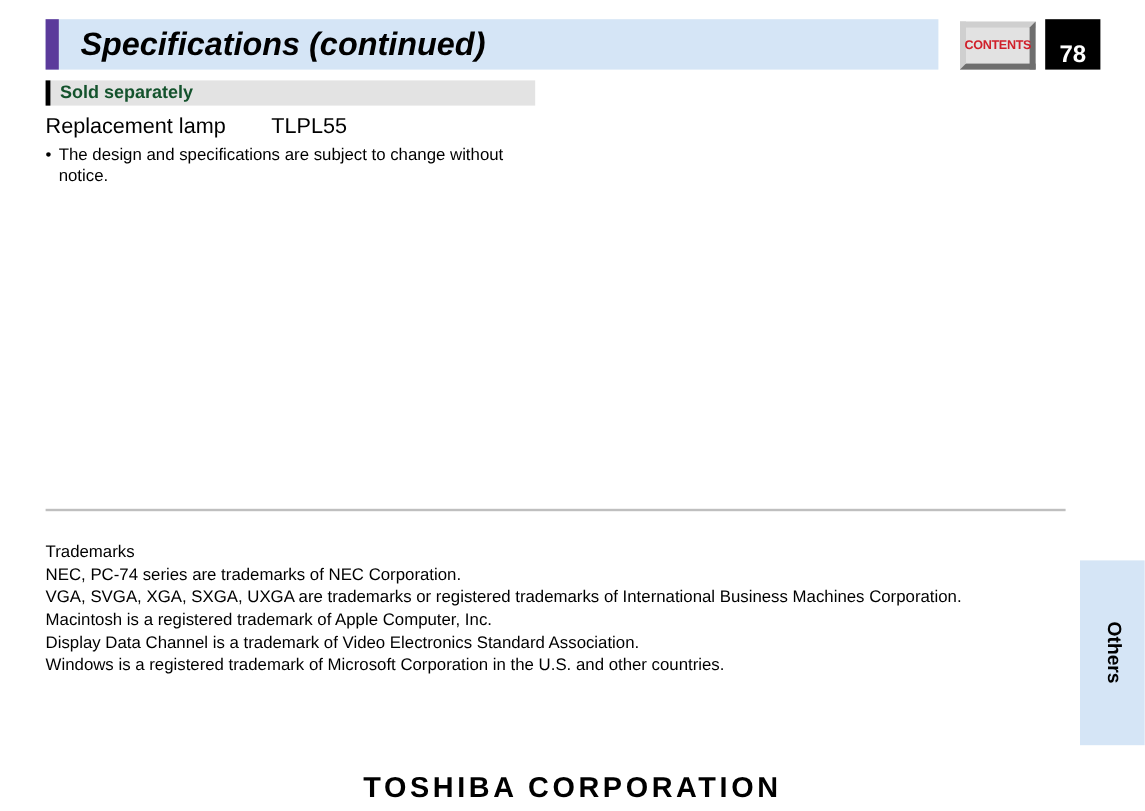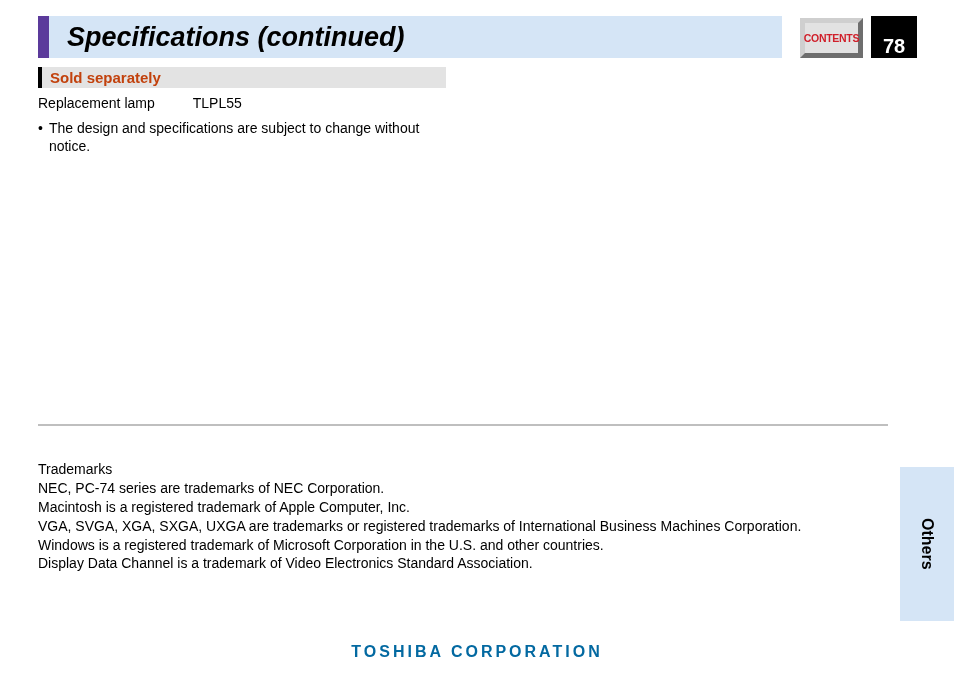--- a/index.html
+++ b/index.html
@@ -42,66 +42,66 @@
     font-size: 20px; font-weight: bold;
   }
 
   
   .section-heading {
     position: absolute; top: 67px; left: 38px;
     width: 408px; height: 21px;
     background: #e3e3e3;
     border-left: 4px solid #000;
     padding-left: 8px;
-    font-size: 15px; font-weight: bold; color: #c2410c;
+    font-size: 15px; font-weight: bold; color: #14532d;
     display: flex; align-items: center;
   }
   .spec-row {
     position: absolute; top: 95px; left: 38px;
-    font-size: 14px; color: #000;
+    font-size: 18px; color: #000;
     display: flex; gap: 38px;
   }
   .bullet-note {
     position: absolute; top: 120px; left: 38px;
     width: 410px;
     font-size: 14px; color: #000;
     display: flex; gap: 6px;
     line-height: 1.25;
   }
   .bullet-note .dot { flex: 0 0 auto; }
 
   
   .divider {
     position: absolute; top: 424px; left: 38px;
     width: 850px; height: 2px; background: #bfbfbf;
   }
 
   
   .trademarks {
-    position: absolute; top: 460px; left: 38px;
+    position: absolute; top: 450px; left: 38px;
     width: 850px;
     font-size: 14px; color: #000; line-height: 1.35;
   }
 
   
   .side-tab {
     position: absolute; top: 467px; left: 900px;
     width: 54px; height: 154px; background: #d5e5f6;
     display: flex; align-items: center; justify-content: center;
   }
   .side-tab-label {
     writing-mode: vertical-rl;
     font-size: 16px; font-weight: bold; color: #000;
   }
 
   
   .brand {
     position: absolute; top: 643px; left: 0; width: 954px;
     text-align: center;
-    font-size: 16px; font-weight: 900; letter-spacing: 3px; color: #0369a1;
+    font-size: 24px; font-weight: 900; letter-spacing: 3px; color: #000000;
     font-family: Arial, Helvetica, sans-serif;
   }
 </style>
 </head>
 <body>
 
 <div class="page">
 
   <div class="header-bar">
     <div class="header-accent"></div>
@@ -128,24 +128,24 @@
   <div class="bullet-note">
     <span class="dot">•</span>
     <span>The design and specifications are subject to change without notice.</span>
   </div>
 
   <div class="divider"></div>
 
   <div class="trademarks">
     <div>Trademarks</div>
     <div>NEC, PC-74 series are trademarks of NEC Corporation.</div>
+    <div>VGA, SVGA, XGA, SXGA, UXGA are trademarks or registered trademarks of International Business Machines Corporation.</div>
     <div>Macintosh is a registered trademark of Apple Computer, Inc.</div>
-    <div>VGA, SVGA, XGA, SXGA, UXGA are trademarks or registered trademarks of International Business Machines Corporation.</div>
+    <div>Display Data Channel is a trademark of Video Electronics Standard Association.</div>
     <div>Windows is a registered trademark of Microsoft Corporation in the U.S. and other countries.</div>
-    <div>Display Data Channel is a trademark of Video Electronics Standard Association.</div>
   </div>
 
   <div class="side-tab">
     <span class="side-tab-label">Others</span>
   </div>
 
   <div class="brand">
     <span>TOSHIBA CORPORATION</span>
   </div>
 

